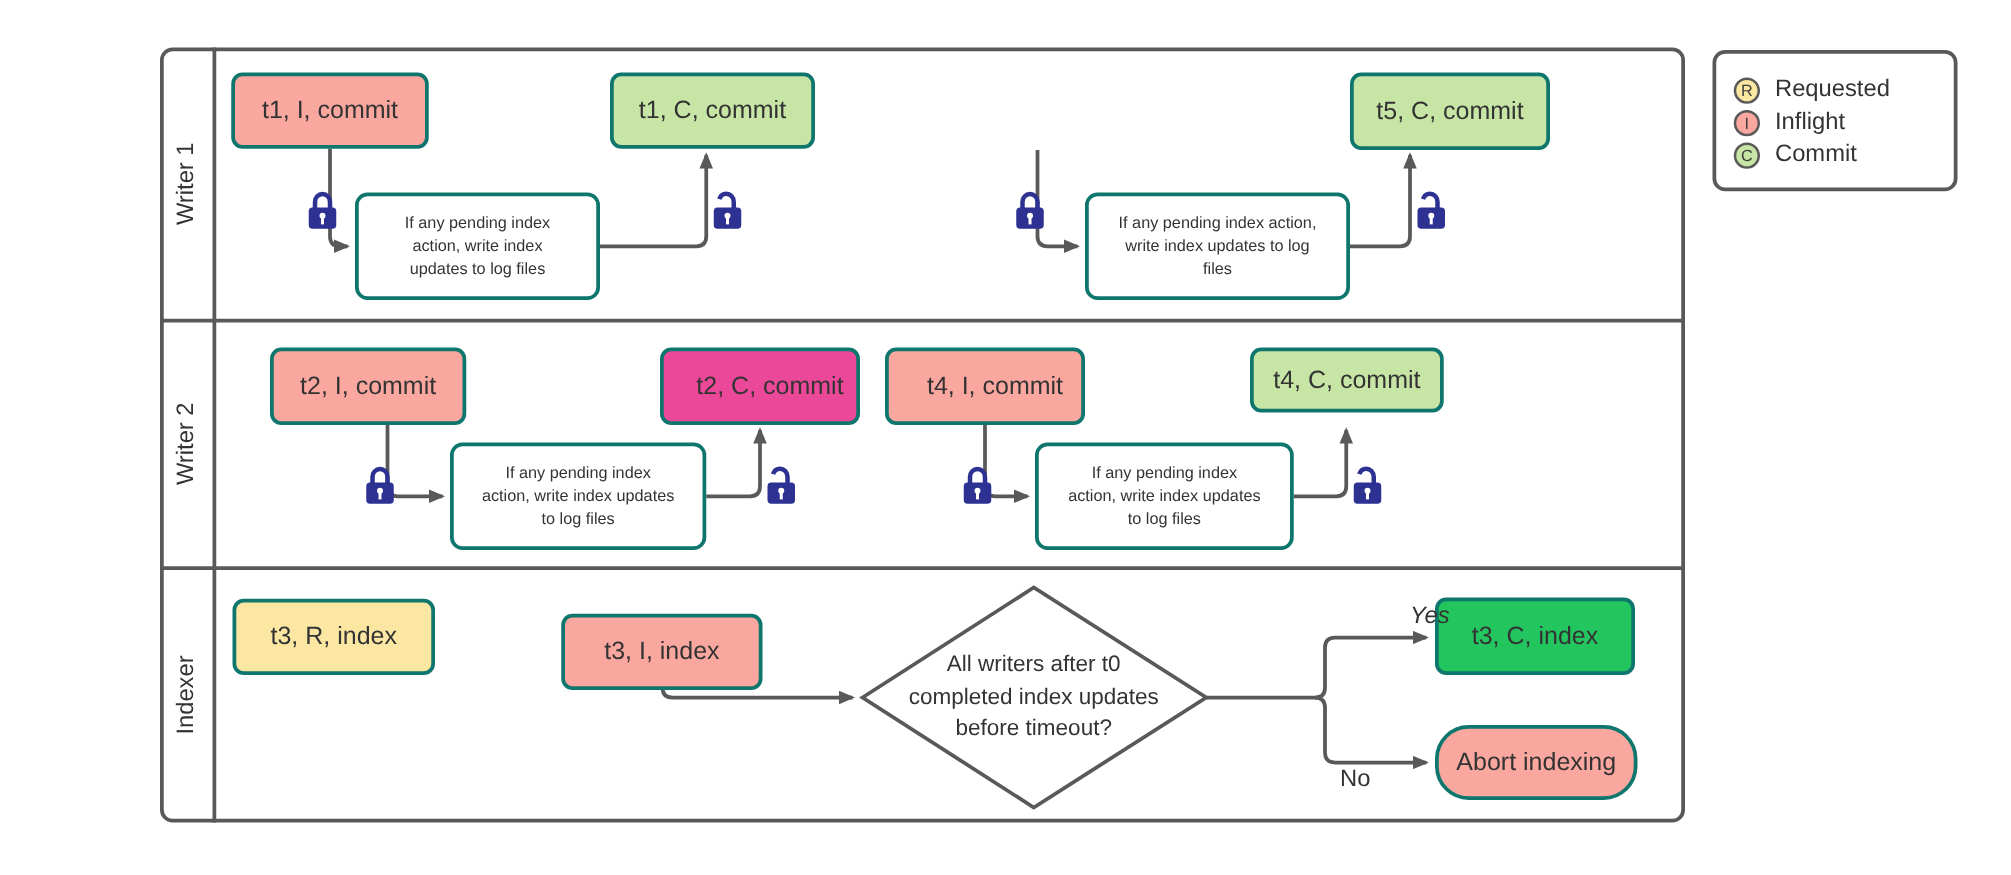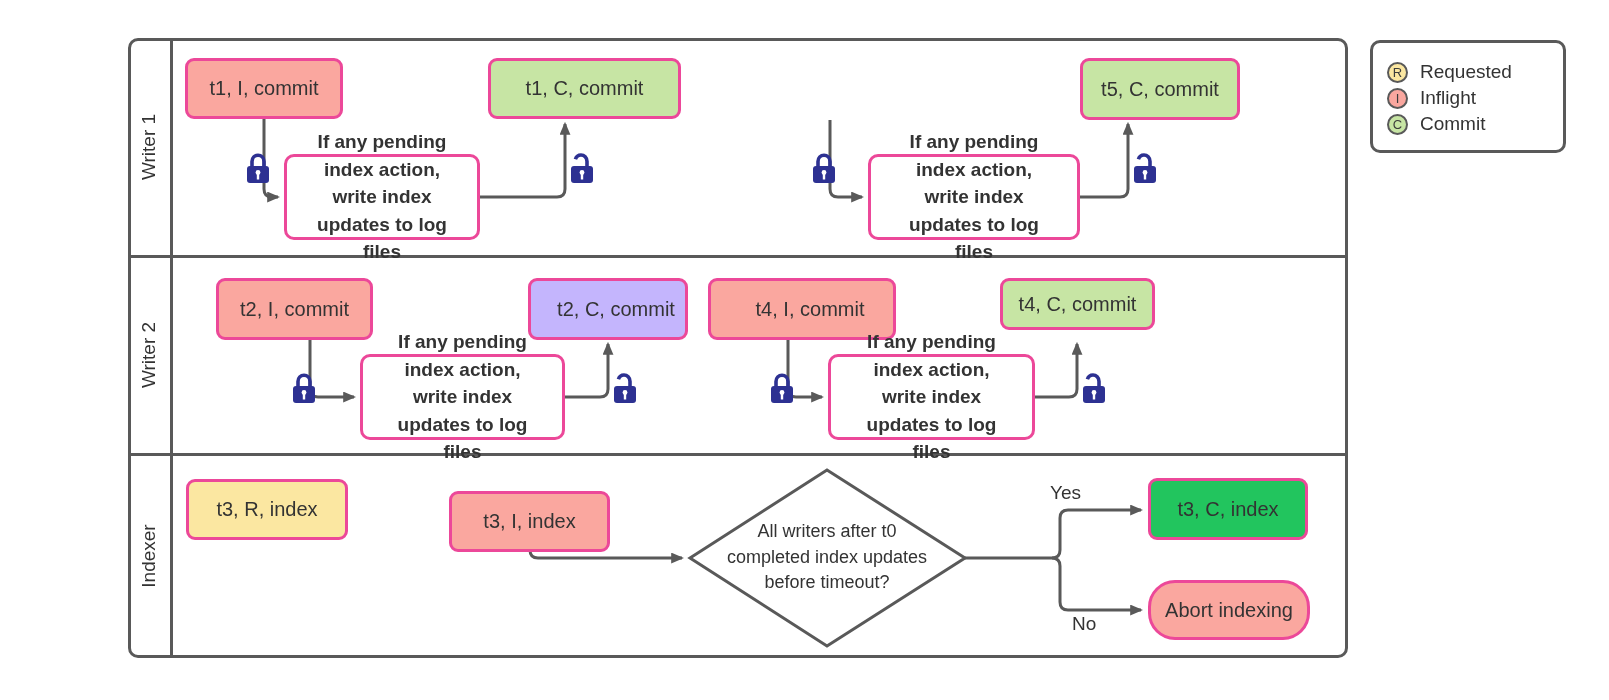--- a/index.html
+++ b/index.html
@@ -5,24 +5,24 @@
   html,body{margin:0;padding:0;background:#ffffff;}
   .canvas{position:relative;width:1609px;height:700px;background:#ffffff;
           font-family:"Liberation Sans",sans-serif;color:#333;overflow:hidden;}
   .frame{position:absolute;left:128px;top:38px;width:1220px;height:620px;
          border:3px solid #595959;border-radius:10px;box-sizing:border-box;background:#fff;}
   .vline{position:absolute;left:170px;top:38px;width:3px;height:620px;background:#595959;}
   .hline{position:absolute;left:128px;width:1220px;height:3px;background:#595959;}
   .lane-label{position:absolute;width:180px;height:28px;transform:rotate(-90deg);
               text-align:center;font-size:19px;color:#333;line-height:28px;}
   .edges{position:absolute;left:0;top:0;pointer-events:none;}
-  .node{position:absolute;box-sizing:border-box;border:3px solid #ec4899;border-radius:9px;
+  .node{position:absolute;box-sizing:border-box;border:3px solid #0f766e;border-radius:9px;
         display:flex;align-items:center;justify-content:center;font-size:20px;color:#333;
         background:#fff;text-align:center;}
-  .pending{font-size:19px;line-height:1.45;border-radius:10px;padding:0 22px;font-weight:bold;}
+  .pending{font-size:13px;line-height:1.45;border-radius:10px;padding:0 22px;}
   .diamond-text{position:absolute;left:720px;top:519px;width:214px;text-align:center;
                 font-size:18px;line-height:1.42;color:#333;}
   .edge-label{position:absolute;font-size:19px;color:#333;}
   .lock{position:absolute;}
   .legend{position:absolute;left:1370px;top:40px;width:196px;height:113px;box-sizing:border-box;
           border:3px solid #595959;border-radius:10px;background:#fff;padding:16px 10px 0 14px;}
   .legend-row{display:flex;align-items:center;height:26px;}
   .legend-dot{width:21px;height:21px;border:2.5px solid #595959;border-radius:50%;
               box-sizing:border-box;display:flex;align-items:center;justify-content:center;
               font-size:13px;color:#3c3c3c;flex:0 0 auto;}
@@ -60,38 +60,38 @@
       <path d="M530,540 V550 Q530,558 538,558 H682" marker-end="url(#arrow)"></path>
       <path d="M965,558 H1052"></path>
       <path d="M1052,558 Q1060,558 1060,550 V518 Q1060,510 1068,510 H1141" marker-end="url(#arrow)"></path>
       <path d="M1052,558 Q1060,558 1060,566 V602 Q1060,610 1068,610 H1141" marker-end="url(#arrow)"></path>
     </g>
     <polygon points="690,558 827,470 965,558 827,646" fill="#ffffff" stroke="#595959" stroke-width="3"></polygon>
   </svg>
 
   <div class="node" style="left: 185px; top: 58px; width: 158px; height: 61px; background-color: rgb(250, 167, 159);">t1, I, commit</div>
   <div class="node pending" style="left:284px;top:154px;width:196px;height:86px;">If any pending index action, write index updates to log files</div>
-  <div class="node" style="left: 488px; top: 58px; width: 193px; height: 61px; background-color: rgb(199, 229, 164);">t1, C, commit</div>
+  <div class="node" style="left: 488px; top: 58px; width: 164px; height: 61px; background-color: rgb(199, 229, 164);">t1, C, commit</div>
   <div class="node pending" style="left:868px;top:154px;width:212px;height:86px;">If any pending index action, write index updates to log files</div>
   <div class="node" style="left: 1048px; top: 58px; width: 160px; height: 62px; background-color: rgb(199, 229, 164); margin-left: 32px;">t5, C, commit</div>
 
   <div class="node" style="left: 216px; top: 278px; width: 157px; height: 62px; background-color: rgb(250, 167, 159);">t2, I, commit</div>
   <div class="node pending" style="left:360px;top:354px;width:205px;height:86px;">If any pending index action, write index updates to log files</div>
-  <div class="node" style="left: 528px; top: 278px; width: 160px; height: 62px; background-color: #c4b5fd; padding-left: 16px;">t2, C, commit</div>
-  <div class="node" style="left: 708px; top: 278px; width: 188px; height: 62px; background-color: rgb(250, 167, 159); padding-left: 16px;">t4, I, commit</div>
+  <div class="node" style="left: 528px; top: 278px; width: 160px; height: 62px; background-color: #ec4899; padding-left: 16px;">t2, C, commit</div>
+  <div class="node" style="left: 708px; top: 278px; width: 160px; height: 62px; background-color: rgb(250, 167, 159); padding-left: 16px;">t4, I, commit</div>
   <div class="node pending" style="left:828px;top:354px;width:207px;height:86px;">If any pending index action, write index updates to log files</div>
   <div class="node" style="left: 1000px; top: 278px; width: 155px; height: 52px; background-color: rgb(199, 229, 164);">t4, C, commit</div>
 
   <div class="node" style="left: 186px; top: 479px; width: 162px; height: 61px; background-color: rgb(251, 231, 161);">t3, R, index</div>
   <div class="node" style="left: 449px; top: 479px; width: 161px; height: 61px; background-color: rgb(250, 167, 159); margin-top: 12px;">t3, I, index</div>
   <div class="diamond-text">All writers after t0 completed index updates before timeout?</div>
   <div class="node" style="left: 1148px; top: 478px; width: 160px; height: 62px; background-color: #22c55e;">t3, C, index</div>
   <div class="node" style="left: 1148px; top: 580px; width: 162px; height: 60px; background-color: rgb(250, 167, 159); border-radius: 27px;">Abort indexing</div>
 
-  <div class="edge-label" style="left:1050px;top:482px;">Yes</div>
+  <div class="edge-label" style="left:1128px;top:482px;font-style:italic;">Yes</div>
   <div class="edge-label" style="left:1072px;top:613px;">No</div>
 
   <svg class="lock" style="left:244px;top:152px;" width="28" height="34" viewBox="0 0 28 34">
       <path d="M8,15 V9.5 C8,5.9 10.7,3.2 14,3.2 C17.3,3.2 20,5.9 20,9.5 V15" fill="none" stroke="#2D3192" stroke-width="3.6"></path>
       <rect x="3" y="14" width="22" height="17" rx="3" fill="#2D3192"></rect>
       <circle cx="14" cy="20.5" r="2.4" fill="#fff"></circle>
       <rect x="12.8" y="21.5" width="2.4" height="6" fill="#fff"></rect>
     </svg>
   <svg class="lock" style="left:568px;top:152px;" width="28" height="34" viewBox="0 0 28 34">
       <path d="M19,15 V9.5 C19,5.7 16.2,3 13,3 C10.4,3 8.2,4.8 7.4,7.3" fill="none" stroke="#2D3192" stroke-width="3.6"></path>

